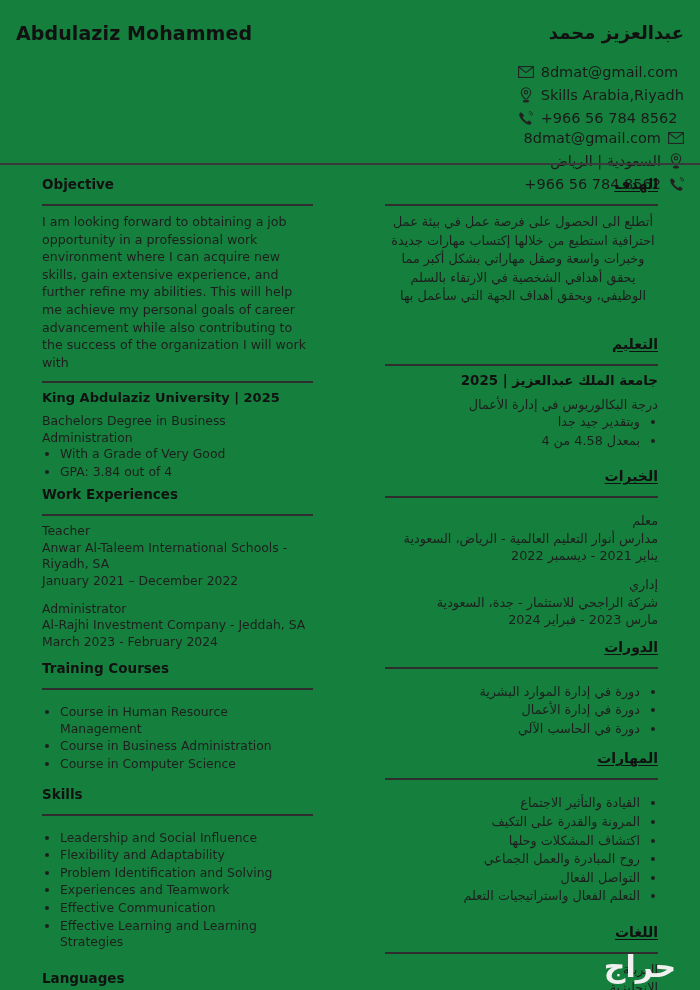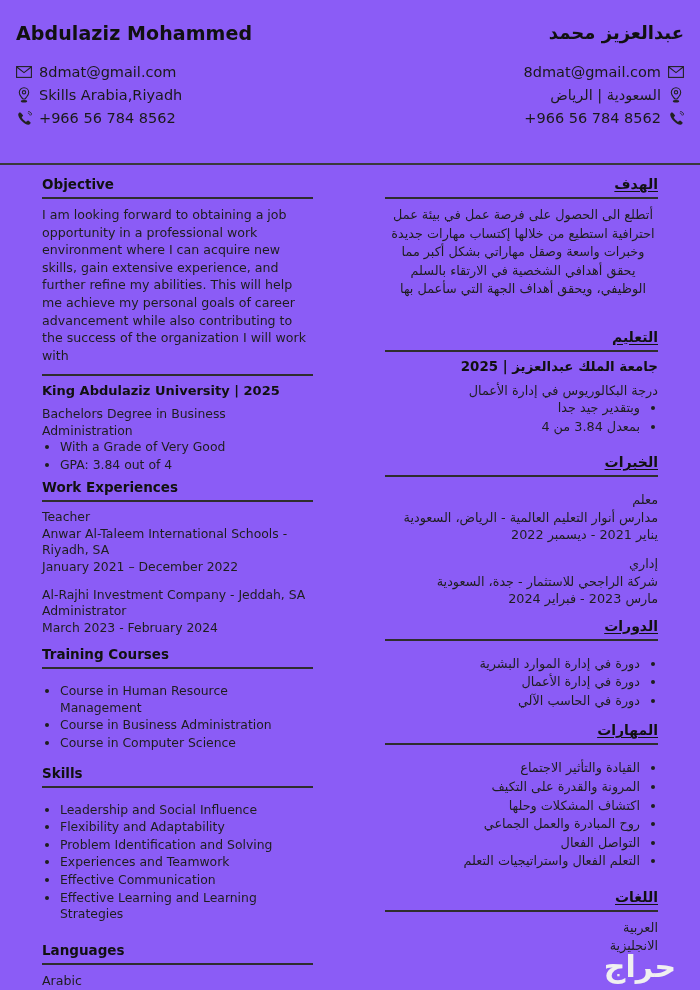--- a/index.html
+++ b/index.html
@@ -5,21 +5,21 @@
 <style>
   html, body {
     margin: 0;
     padding: 0;
     background: #ffffff;
   }
   .page {
     position: relative;
     width: 700px;
     height: 990px;
-    background: #8b5cf6;
+    background: #15803d;
     font-family: "DejaVu Sans", "Liberation Sans", sans-serif;
     color: #1a1a1a;
     overflow: hidden;
     box-sizing: border-box;
   }
 
   
   .header {
     position: relative;
     padding: 22px 16px 8px 16px;
@@ -41,20 +41,21 @@
     font-size: 18px;
     font-weight: bold;
     direction: rtl;
     color: #111;
   }
 
   .contact-row {
     display: flex;
     justify-content: space-between;
     align-items: flex-end;
+    flex-direction: column;
   }
   .contact-col-left,
   .contact-col-right {
     display: flex;
     flex-direction: column;
     gap: 3px;
   }
   .contact-line {
     display: flex;
     align-items: center;
@@ -113,21 +114,21 @@
     direction: rtl;
     text-align: right;
   }
 
   .section { margin-bottom: 3px; }
 
   .sec-head {
     font-size: 13.5px;
     font-weight: bold;
     color: #111;
-    padding-bottom: 5px;
+    padding-bottom: 12px;
     margin: 0;
   }
   .col-ar .sec-head {
     font-size: 14px;
     text-decoration: underline;
     text-underline-offset: 2px;
   }
   .sec-rule {
     height: 2px;
     background: #2e2e2e;
@@ -315,22 +316,22 @@
 
       <div class="section">
         <div class="sec-head">Work Experiences</div>
         <div class="sec-rule"></div>
         <div class="block">
           <p class="line">Teacher</p>
           <p class="line">Anwar Al-Taleem International Schools - Riyadh, SA</p>
           <p class="line">January 2021 – December 2022</p>
         </div>
         <div class="block">
+          <p class="line">Administrator</p>
           <p class="line"> Al-Rajhi Investment Company - Jeddah, SA</p>
-          <p class="line">Administrator</p>
           <p class="line">March 2023 - February 2024</p>
         </div>
       </div>
 
       <div class="spacer-sm"></div>
 
       <div class="section">
         <div class="sec-head">Training Courses</div>
         <div class="sec-rule"></div>
         <div class="spacer-sm"></div>
@@ -378,21 +379,21 @@
 
       <div class="spacer-lg"></div>
 
       <div class="section">
         <div class="sec-head">التعليم</div>
         <div class="sec-rule"></div>
         <p class="subhead">جامعة الملك عبدالعزيز | 2025</p>
         <p class="line">درجة البكالوريوس في إدارة الأعمال</p>
         <ul class="bullets">
           <li>وبتقدير جيد جدا</li>
-          <li>بمعدل 3.84 من 4</li>
+          <li>بمعدل 4.58 من 4</li>
         </ul>
       </div>
 
       <div class="spacer-md"></div>
 
       <div class="section">
         <div class="sec-head">الخبرات</div>
         <div class="sec-rule"></div>
         <div class="spacer-sm"></div>
         <div class="block">

